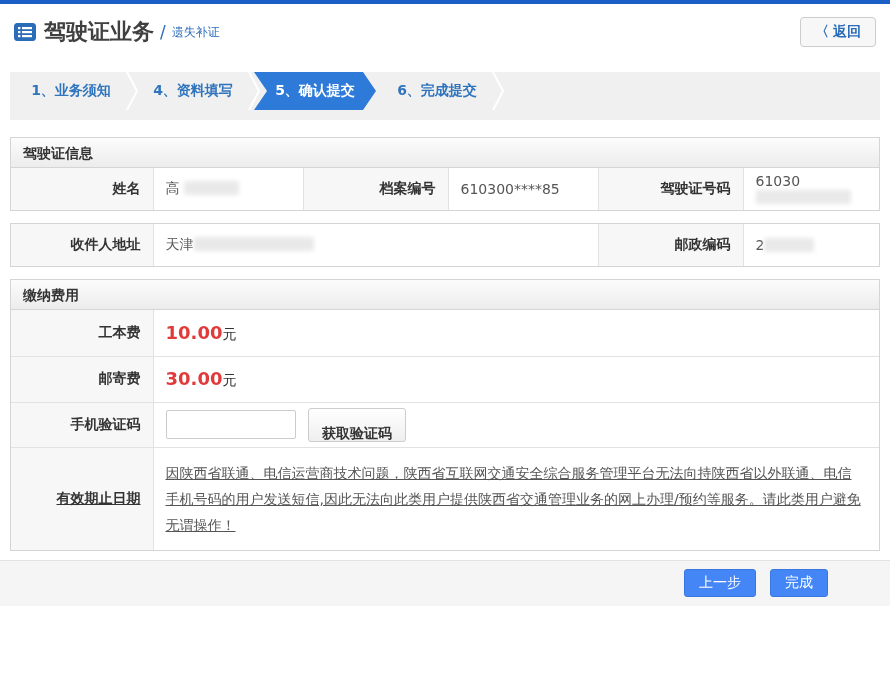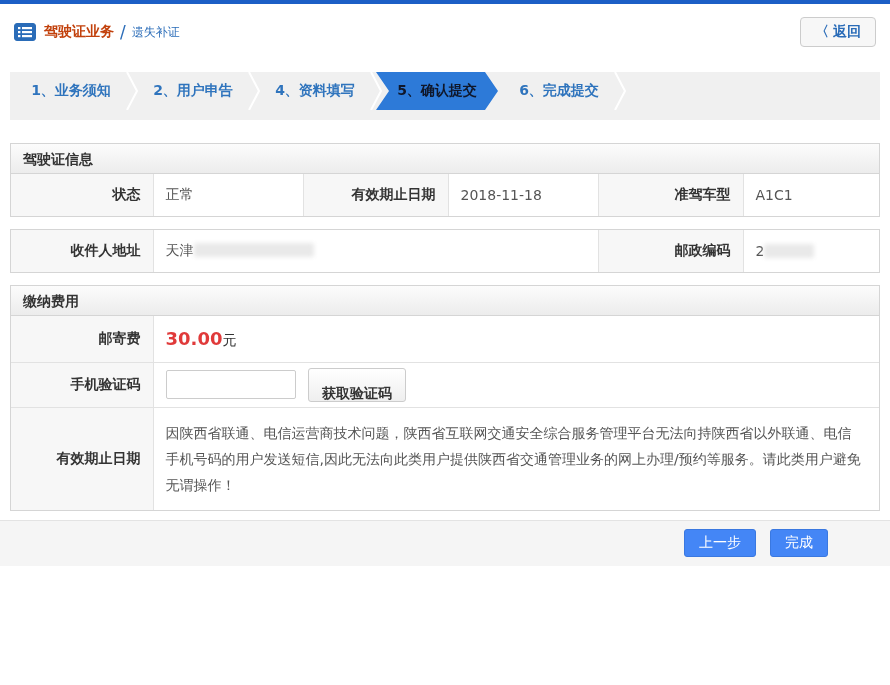--- a/index.html
+++ b/index.html
@@ -6,63 +6,63 @@
   html,body { width:890px; height:685px; }
   body {
     font-family: "DejaVu Sans", "Liberation Sans", sans-serif;
     background:#fff; color:#333; font-size:14px; overflow:hidden; position:relative;
   }
   .topbar { height:4px; background:#1c5fc6; }
 
   
   .header { display:flex; align-items:center; padding:13px 14px 11px 14px; height:54px; }
   .title-icon { display:inline-flex; margin-right:8px; }
-  .page-title { font-size:14px; font-weight:bold; color:#c2410c; }
+  .page-title { font-size:22px; font-weight:bold; color:#404040; }
   .title-sep { font-size:17px; color:#2a6cb8; margin:0 6px; font-weight:normal; }
   .page-subtitle { font-size:12px; color:#2a6cb8; }
   .back-btn {
     margin-left:auto; height:30px; padding:0 14px; background:#f7f7f7;
     border:1px solid #ccc; border-radius:4px; color:#2a6cb8; font-size:14px;
     font-weight:bold; cursor:pointer; display:flex; align-items:center; gap:4px;
     font-family:inherit;
   }
   .back-chevron { font-size:14px; font-weight:bold; }
 
   
   .wizard { margin:14px 10px 0 10px; height:48px; background:#f0f0f0; display:flex; position:relative; }
   .step {
     width:122px; height:38px; display:flex; align-items:center; justify-content:center;
     color:#2f74bd; font-weight:bold; font-size:14px; position:relative; cursor:default;
   }
   .step .sep { position:absolute; right:-6px; top:0; z-index:2; }
   .step.active {
-    background:#2d7ad8; color:#0f172a; z-index:3;
+    background:#2d7ad8; color:#ffffff; z-index:3;
     clip-path: polygon(0 0, calc(100% - 13px) 0, 100% 50%, calc(100% - 13px) 100%, 0 100%, 13px 50%);
     text-align: right;
   }
 
   
   .section { margin:0 10px; border:1px solid #d5d5d5; }
-  .sec1 { margin-top:23px; }
+  .sec1 { margin-top:17px; }
   .sec2 { margin-top:12px; }
   .sec3 { margin-top:12px; }
   .section-header {
     height:30px; line-height:30px; padding-left:12px;
     background:linear-gradient(#fcfcfc,#ececec); border-bottom:1px solid #d5d5d5;
     font-weight:bold; font-size:14px; color:#333;
   }
   table { width:100%; border-collapse:collapse; table-layout:fixed; font-size:14px; }
   td { border-top:1px solid #e2e2e2; border-right:1px solid #e2e2e2; height:42px; overflow:hidden; }
   tr:first-child td { border-top:none; }
   td:last-child { border-right:none; }
   td.lbl { background:#f7f7f7; text-align:right; padding-right:12px; color:#333; font-weight:bold; }
   td.val { background:#fff; padding-left:12px; color:#555; }
   .fees td { height:46px; }
   .fees tr.code-row td { height:45px; }
-  .fees tr.notice-row td { height:auto; }
+  .fees tr.notice-row td { height:auto;text-decoration:underline; }
 
   .mask { display:inline-block; background:#e9e9e9; filter:blur(2px); height:14px; border-radius:2px; vertical-align:-2px; }
 
   .fee-amount { color:#e03a3a; font-weight:bold; font-size:18px; }
   .fee-unit { color:#333; font-size:14px; }
 
   .code-input {
     width:130px; height:29px; border:1px solid #ccc; border-radius:2px;
     padding:0 6px; font-size:14px; font-family:inherit; vertical-align:middle;
   }
@@ -110,26 +110,20 @@
 </div>
 
 <div class="wizard">
   <div class="step">
     <span>1、业务须知</span>
     <svg class="sep" width="12" height="38" viewBox="0 0 12 38">
         <path d="M1 0 L11 19 L1 38" fill="none" stroke="#ffffff" stroke-width="2"></path>
       </svg>
   </div>
   <div class="step">
-    <span>2、用户申告</span>
-    <svg class="sep" width="12" height="38" viewBox="0 0 12 38">
-        <path d="M1 0 L11 19 L1 38" fill="none" stroke="#ffffff" stroke-width="2"></path>
-      </svg>
-  </div>
-  <div class="step">
     <span>4、资料填写</span>
     <svg class="sep" width="12" height="38" viewBox="0 0 12 38">
         <path d="M1 0 L11 19 L1 38" fill="none" stroke="#ffffff" stroke-width="2"></path>
       </svg>
   </div>
   <div class="step active">
     <span>5、确认提交</span>
   </div>
   <div class="step">
     <span>6、完成提交</span>
@@ -144,27 +138,27 @@
   <table>
     <colgroup>
         <col style="width:142px">
         <col style="width:150px">
         <col style="width:145px">
         <col style="width:150px">
         <col style="width:145px">
         <col>
       </colgroup>
     <tbody>
-    <tr>
-      <td class="lbl">状态</td>
-      <td class="val">正常</td>
-      <td class="lbl">有效期止日期</td>
-      <td class="val">2018-11-18</td>
-      <td class="lbl">准驾车型</td>
-      <td class="val">A1C1</td>
+        <tr>
+      <td class="lbl">姓名</td>
+      <td class="val"><span>高</span> <span class="mask" style="width:55px"></span></td>
+      <td class="lbl">档案编号</td>
+      <td class="val">610300****85</td>
+      <td class="lbl">驾驶证号码</td>
+      <td class="val"><span>61030</span><span class="mask" style="width:95px"></span></td>
     </tr>
   </tbody>
     </table>
 </div>
 
 <div class="section sec2">
   <table>
     <colgroup>
         <col style="width:142px">
         <col style="width:150px">
@@ -185,20 +179,24 @@
 </div>
 
 <div class="section sec3">
   <div class="section-header">缴纳费用</div>
   <table class="fees">
     <colgroup>
         <col style="width:142px">
         <col>
       </colgroup>
     <tbody>
+        <tr>
+      <td class="lbl">工本费</td>
+      <td class="val"><span class="fee-amount">10.00</span><span class="fee-unit">元</span></td>
+    </tr>
     <tr>
       <td class="lbl">邮寄费</td>
       <td class="val"><span class="fee-amount">30.00</span><span class="fee-unit">元</span></td>
     </tr>
     <tr class="code-row">
       <td class="lbl">手机验证码</td>
       <td class="val">
         <input class="code-input" type="text" value="" style="">
         <button class="get-code-btn">获取验证码</button>
       </td>

